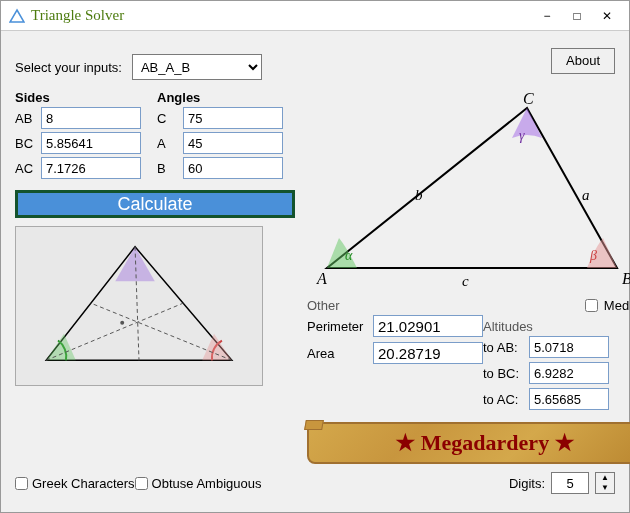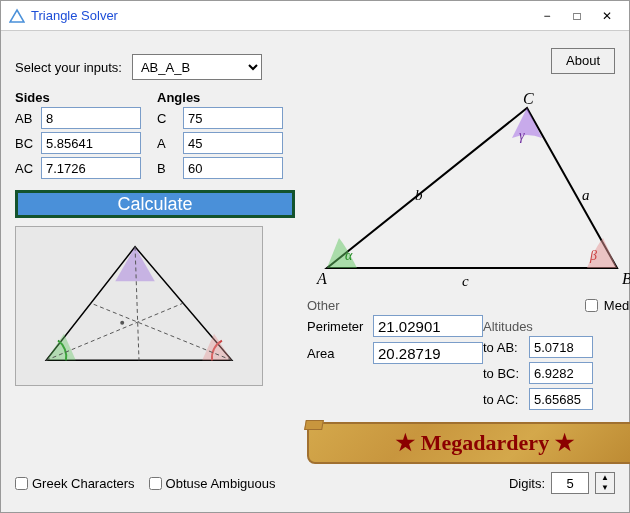--- a/index.html
+++ b/index.html
@@ -32,22 +32,23 @@
       width: 16px;
       height: 16px;
       margin-right: 6px;
       display: flex;
       align-items: center;
       justify-content: center;
     }
     .title-bar-icon svg { width: 16px; height: 16px; }
     .title-bar-text {
       flex: 1;
-      font-size: 13px;
-      color: #1d4ed8;
+      font-size: 15px;
+      color: #4d7c0f;
+      font-family: Liberation Serif, serif;
     }
     .title-bar-controls {
       display: flex;
       gap: 2px;
     }
     .title-btn {
       width: 28px;
       height: 24px;
       background: transparent;
       border: none;
@@ -203,21 +204,21 @@
 
     .altitudes-label { font-size: 13px; font-weight: normal; color: #555; margin-bottom: 2px; }
     .altitude-row {
       display: flex;
       align-items: center;
       margin-bottom: 4px;
       gap: 4px;
     }
     .altitude-row label { font-size: 13px; width: 42px; }
     .altitude-row input {
-      width: 64px;
+      width: 80px;
       height: 22px;
       border: 1px solid #7a9dc9;
       background: #fff;
       padding: 1px 4px;
       font-size: 13px;
     }
 
     
     .banner {
       background: linear-gradient(135deg, #d4a84b 0%, #c8963e 30%, #d4a84b 60%, #b8842e 100%);
@@ -244,21 +245,20 @@
       background: #c8963e;
       border: 1px solid #a07030;
     }
     .banner::before { left: -4px; transform: skewX(-10deg); }
     .banner::after { right: -4px; transform: skewX(10deg); }
 
     
     .bottom-row {
       display: flex;
       align-items: center;
-      gap: 14px;
       margin-top: 8px;
       justify-content: center;
     }
     .checkbox-row {
       display: flex;
       align-items: center;
       gap: 4px;
     }
     .checkbox-row input[type=checkbox] { cursor: pointer; }
     .checkbox-row label { font-size: 13px; }

